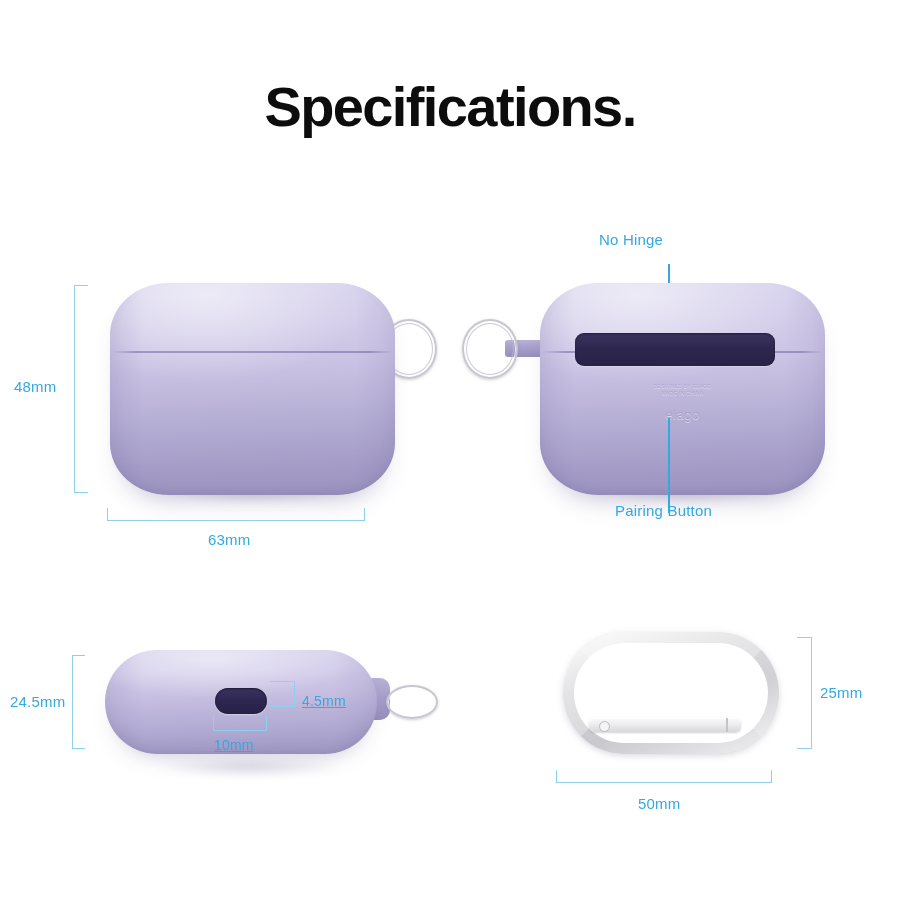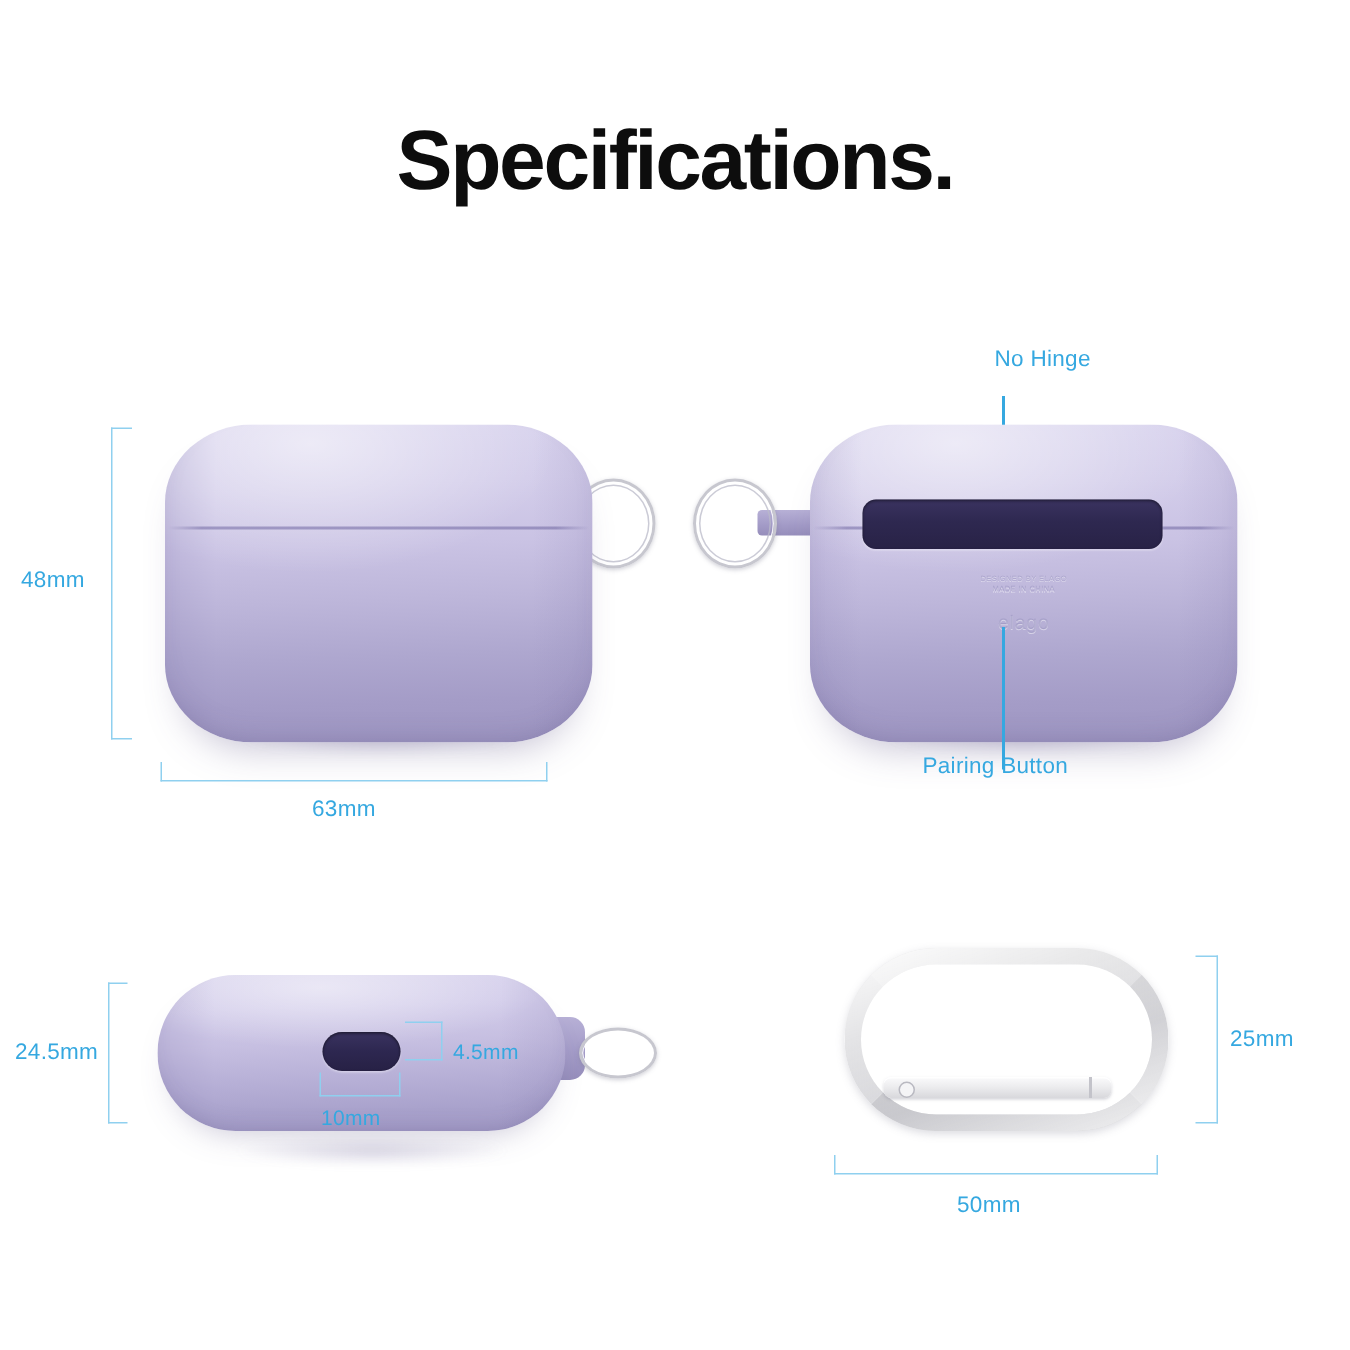--- a/index.html
+++ b/index.html
@@ -237,21 +237,21 @@
 
   <div class="bracket br-left" style="left:74px; top:285px; width:14px; height:208px;"></div>
   <div class="dim-label" style="left:14px; top:378px;">48mm</div>
 
   <div class="bracket br-bottom" style="left:107px; top:508px; width:258px; height:13px;"></div>
   <div class="dim-label" style="left:208px; top:531px;">63mm</div>
 </div>
 
 <div>
 
-  <div class="dim-label" style="left:663px; top:231px;">No Hinge</div>
+  <div class="dim-label" style="left:599px; top:231px;">No Hinge</div>
   <div class="leader" style="left:668px; top:264px; height:78px;"></div>
 
   <div class="case-shadow" style="left:548px; top:470px; width:270px; height:40px;"></div>
 
   <div>
     <div class="ring-tab" style="left:505px; top:340px; width:44px; height:17px;"></div>
     <div class="ring" style="left:462px; top:319px; width:52px; height:56px;">
       <div class="ring-inner" style="left:2px; top:2px; right:2px; bottom:2px;"></div>
     </div>
   </div>
@@ -281,24 +281,24 @@
 
   <div class="capsule" style="left:105px; top:650px; width:272px; height:104px;">
 
     <div class="port" style="left:110px; top:38px; width:52px; height:26px;"></div>
   </div>
 
   <div class="bracket br-left" style="left:72px; top:655px; width:13px; height:94px;"></div>
   <div class="dim-label" style="left:10px; top:693px;">24.5mm</div>
 
   <div class="bracket br-right" style="left:270px; top:681px; width:25px; height:26px;"></div>
-  <div class="dim-label sm" style="left:302px; top:693px;">4.5mm</div>
+  <div class="dim-label sm" style="left:302px; top:693px;text-decoration:underline;">4.5mm</div>
 
   <div class="bracket br-bottom" style="left:213px; top:715px; width:54px; height:16px;"></div>
-  <div class="dim-label sm" style="left:214px; top:737px;">10mm</div>
+  <div class="dim-label sm" style="left:214px; top:737px;text-decoration:underline;">10mm</div>
 </div>
 
 <div>
 
   <div class="carabiner" style="left:563px; top:632px; width:216px; height:122px;">
     <div class="cb-outer"></div>
     <div class="cb-sheen"></div>
 
     <div class="cb-gate" style="left:26px; top:86px; width:152px; height:14px;"></div>
     <div class="cb-pin" style="left:36px; top:89px; width:9px; height:9px;"></div>

